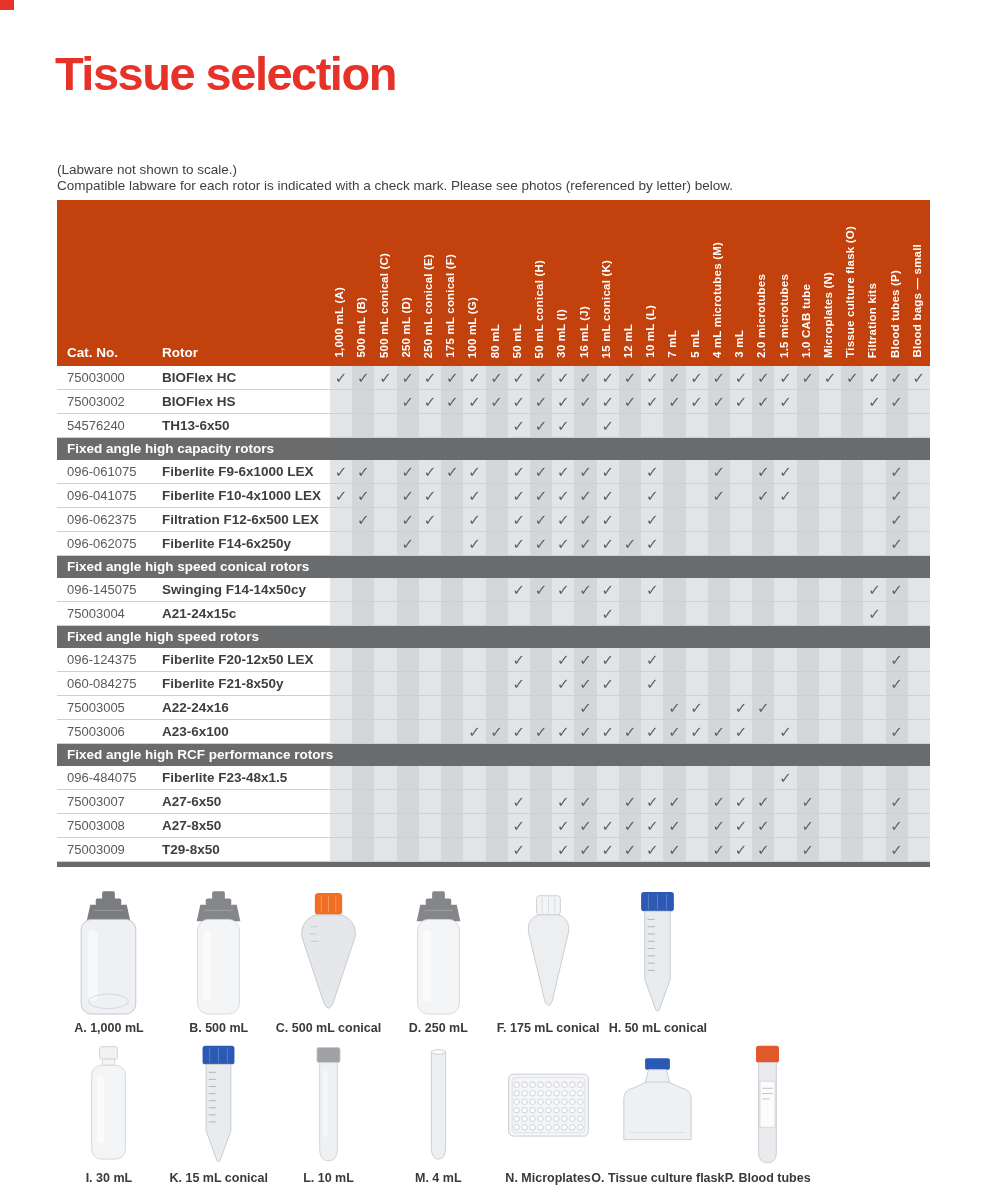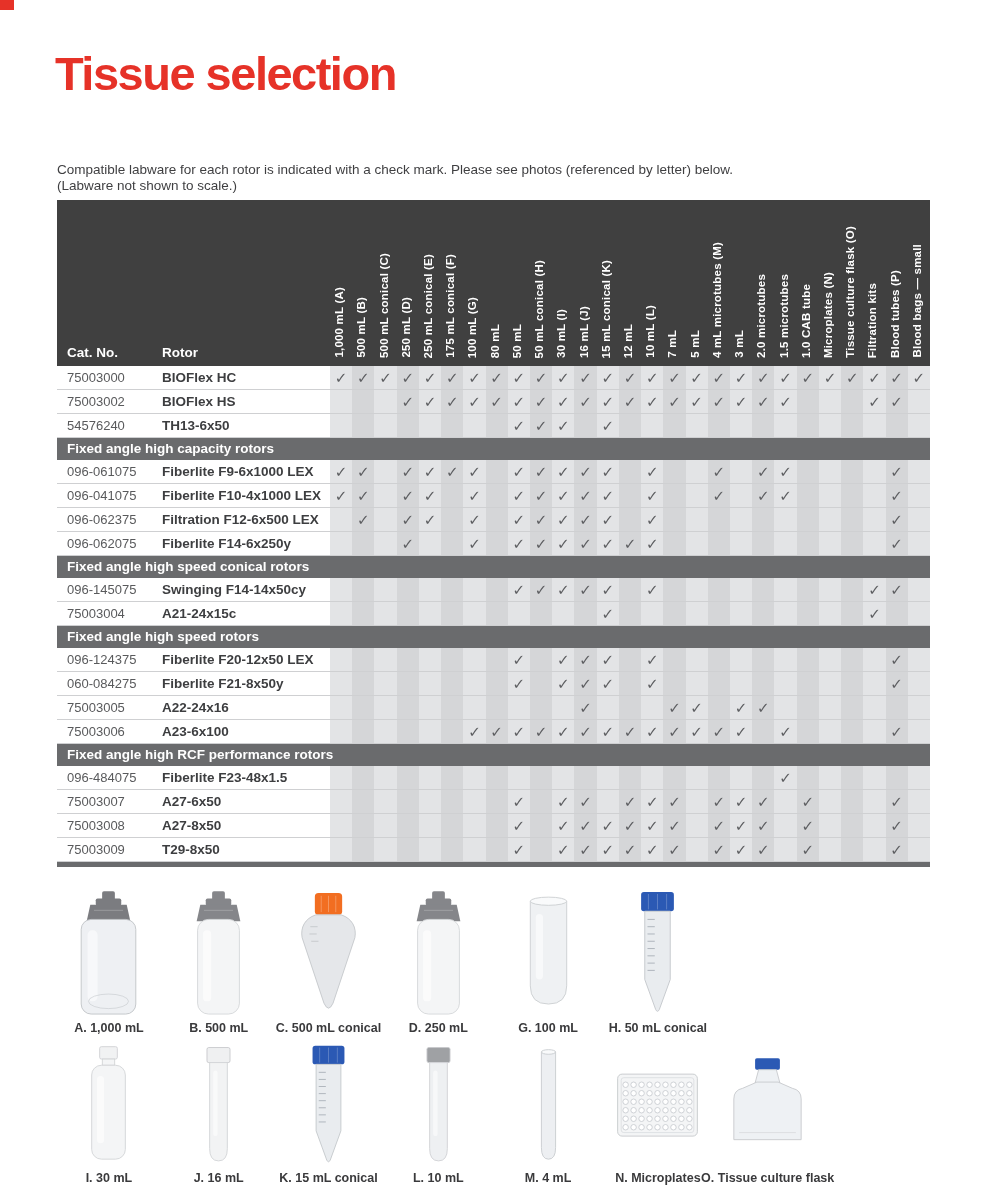--- a/index.html
+++ b/index.html
@@ -29,26 +29,26 @@
   .vessel-box{display:flex;align-items:flex-end;justify-content:center;}
   .photo-label{margin-top:3px;font-size:12.5px;font-weight:bold;color:#3a3a3c;white-space:nowrap;}
 </style>
 </head>
 <body>
 
 <div class="page">
   <div class="corner-mark" style="background: rgb(230, 50, 40);"></div>
   <div class="page-title" style="color: rgb(230, 50, 40);">Tissue selection</div>
   <div class="intro">
+    <div>(Labware not shown to scale.)</div>
     <div>Compatible labware for each rotor is indicated with a check mark. Please see photos (referenced by letter) below.</div>
-    <div>(Labware not shown to scale.)</div>
   </div>
 
   <div class="labware-table">
-      <div class="thead" style="background: #404040;">
+      <div class="thead" style="background: #c2410c;">
         <span class="corner-head" style="left: 10px;">Cat. No.</span>
         <span class="corner-head" style="left: 105px;">Rotor</span>
         <div class="col-label" style="left: 276.111px;">1,000 mL (A)</div>
         <div class="col-label" style="left: 298.333px;">500 mL (B)</div>
         <div class="col-label" style="left: 320.556px;">500 mL conical (C)</div>
         <div class="col-label" style="left: 342.778px;">250 mL (D)</div>
         <div class="col-label" style="left: 365px;">250 mL conical (E)</div>
         <div class="col-label" style="left: 387.222px;">175 mL conical (F)</div>
         <div class="col-label" style="left: 409.444px;">100 mL (G)</div>
         <div class="col-label" style="left: 431.667px;">80 mL</div>
@@ -666,26 +666,28 @@
      <line x1="34" y1="22" x2="66" y2="22" stroke="#ffffff" stroke-opacity=".25"></line>
       <rect x="27" y="32" width="46" height="104" rx="12" fill="#f4f5f6" stroke="#d5d7d9"></rect>
       <rect x="33" y="44" width="9" height="78" rx="4" fill="#ffffff" opacity=".6"></rect>
           </svg>
         </div>
         <div class="photo-label">D. 250 mL</div>
       </div>
       <div class="photo-item">
         <div class="vessel-box" style="height: 128px;">
           <svg width="91" height="128" viewBox="0 0 100 140" xmlns="http://www.w3.org/2000/svg">
-      <path d="M30,12 h40 v93 q0,20 -20,20 q-20,0 -20,-20 z" fill="#eff1f3" stroke="#cbced1"></path>
-      <ellipse cx="50" cy="12" rx="20" ry="4.5" fill="#f9fafb" stroke="#cbced1"></ellipse>
-      <rect x="36" y="26" width="8" height="72" rx="4" fill="#ffffff" opacity=".55"></rect>
-          </svg>
-        </div>
-        <div class="photo-label">G. 100 mL</div>
+      <rect x="37" y="6" width="26" height="21" rx="3" fill="#f3f4f5" stroke="#c8cacd"></rect>
+      <line x1="43" y1="8" x2="43" y2="25" stroke="#d8dadd"></line>
+      <line x1="50" y1="8" x2="50" y2="25" stroke="#d8dadd"></line>
+      <line x1="57" y1="8" x2="57" y2="25" stroke="#d8dadd"></line>
+      <path d="M39,27 L61,27 C70,30 73,37 72,46 L54,122 Q50,131 46,122 L28,46 C27,37 30,30 39,27 Z" fill="#eceef0" stroke="#c7cacd"></path>
+          </svg>
+        </div>
+        <div class="photo-label">F. 175 mL conical</div>
       </div>
       <div class="photo-item">
         <div class="vessel-box" style="height: 128px;">
           <svg width="91" height="128" viewBox="0 0 100 140" xmlns="http://www.w3.org/2000/svg">
       <rect x="32" y="2" width="36" height="21" rx="3" fill="#2b59b4"></rect>
       <line x1="40" y1="4" x2="40" y2="21" stroke="#ffffff" stroke-opacity=".25"></line>
       <line x1="50" y1="4" x2="50" y2="21" stroke="#ffffff" stroke-opacity=".25"></line>
       <line x1="60" y1="4" x2="60" y2="21" stroke="#ffffff" stroke-opacity=".25"></line>
       <path d="M36,23 L64,23 L64,98 L52,131 Q50,135 48,131 L36,98 Z" fill="#e9ecef" stroke="#c3c7cb"></path>
       <g stroke="#a9b0b8">
@@ -707,30 +709,20 @@
       <div class="photo-item">
         <div class="vessel-box" style="height: 124px;">
           <svg width="89" height="124" viewBox="0 0 100 140" xmlns="http://www.w3.org/2000/svg">
       <rect x="40" y="3" width="20" height="14" rx="2" fill="#f1f2f3" stroke="#cfd1d4"></rect>
       <rect x="43" y="17" width="14" height="7" fill="#f4f5f6" stroke="#d2d4d6"></rect>
       <rect x="31" y="24" width="38" height="106" rx="11" fill="#f4f5f6" stroke="#d2d4d6"></rect>
       <rect x="37" y="36" width="8" height="76" rx="4" fill="#ffffff" opacity=".6"></rect>
           </svg>
         </div>
         <div class="photo-label">I. 30 mL</div>
-      </div>
-      <div class="photo-item">
-        <div class="vessel-box" style="height: 124px;">
-          <svg width="89" height="124" viewBox="0 0 100 140" xmlns="http://www.w3.org/2000/svg">
-      <rect x="37" y="4" width="26" height="17" rx="2" fill="#eff0f1" stroke="#c6c8cb"></rect>
-      <path d="M40,21 h20 v97 q0,14 -10,14 q-10,0 -10,-14 z" fill="#f2f3f4" stroke="#d2d4d6"></path>
-      <rect x="44" y="30" width="5" height="74" rx="2.5" fill="#ffffff" opacity=".55"></rect>
-          </svg>
-        </div>
-        <div class="photo-label">J. 16 mL</div>
       </div>
       <div class="photo-item">
         <div class="vessel-box" style="height: 124px;">
           <svg width="89" height="124" viewBox="0 0 100 140" xmlns="http://www.w3.org/2000/svg">
       <rect x="32" y="2" width="36" height="21" rx="3" fill="#2b59b4"></rect>
       <line x1="40" y1="4" x2="40" y2="21" stroke="#ffffff" stroke-opacity=".25"></line>
       <line x1="50" y1="4" x2="50" y2="21" stroke="#ffffff" stroke-opacity=".25"></line>
       <line x1="60" y1="4" x2="60" y2="21" stroke="#ffffff" stroke-opacity=".25"></line>
       <path d="M36,23 L64,23 L64,98 L52,131 Q50,135 48,131 L36,98 Z" fill="#e9ecef" stroke="#c3c7cb"></path>
       <g stroke="#a9b0b8">
@@ -833,14 +825,27 @@
         <div class="vessel-box" style="height: 124px;">
           <svg width="89" height="124" viewBox="0 0 100 140" xmlns="http://www.w3.org/2000/svg">
       <rect x="36" y="16" width="28" height="13" rx="2" fill="#2b59b4"></rect>
       <path d="M40,29 L60,29 L64,44 L36,44 Z" fill="#eef1f4" stroke="#c6c9cc"></path>
       <path d="M12,108 L88,108 L88,62 Q88,52 78,50 L62,43 L38,43 L22,50 Q12,52 12,62 Z" fill="#eef1f4" stroke="#c6c9cc"></path>
       <path d="M18,100 L82,100" stroke="#c6c9cc" opacity=".5"></path>
           </svg>
         </div>
         <div class="photo-label">O. Tissue culture flask</div>
       </div>
+      <div class="photo-item">
+        <div class="vessel-box" style="height: 124px;">
+          <svg width="89" height="124" viewBox="0 0 100 140" xmlns="http://www.w3.org/2000/svg">
+      <rect x="37" y="2" width="26" height="19" rx="3" fill="#e0582c"></rect>
+      <path d="M40,21 h20 v102 q0,11 -10,11 q-10,0 -10,-11 z" fill="#e9ebee" stroke="#c6c9cc"></path>
+      <rect x="41.5" y="42" width="17" height="52" fill="#fcfcfd" stroke="#d5d7da"></rect>
+      <line x1="44" y1="50" x2="56" y2="50" stroke="#b9bcc0"></line>
+      <line x1="44" y1="56" x2="56" y2="56" stroke="#b9bcc0"></line>
+      <line x1="44" y1="62" x2="52" y2="62" stroke="#b9bcc0"></line>
+          </svg>
+        </div>
+        <div class="photo-label">P. Blood tubes</div>
+      </div>
     </div>
 </div>
 
 </body></html>

